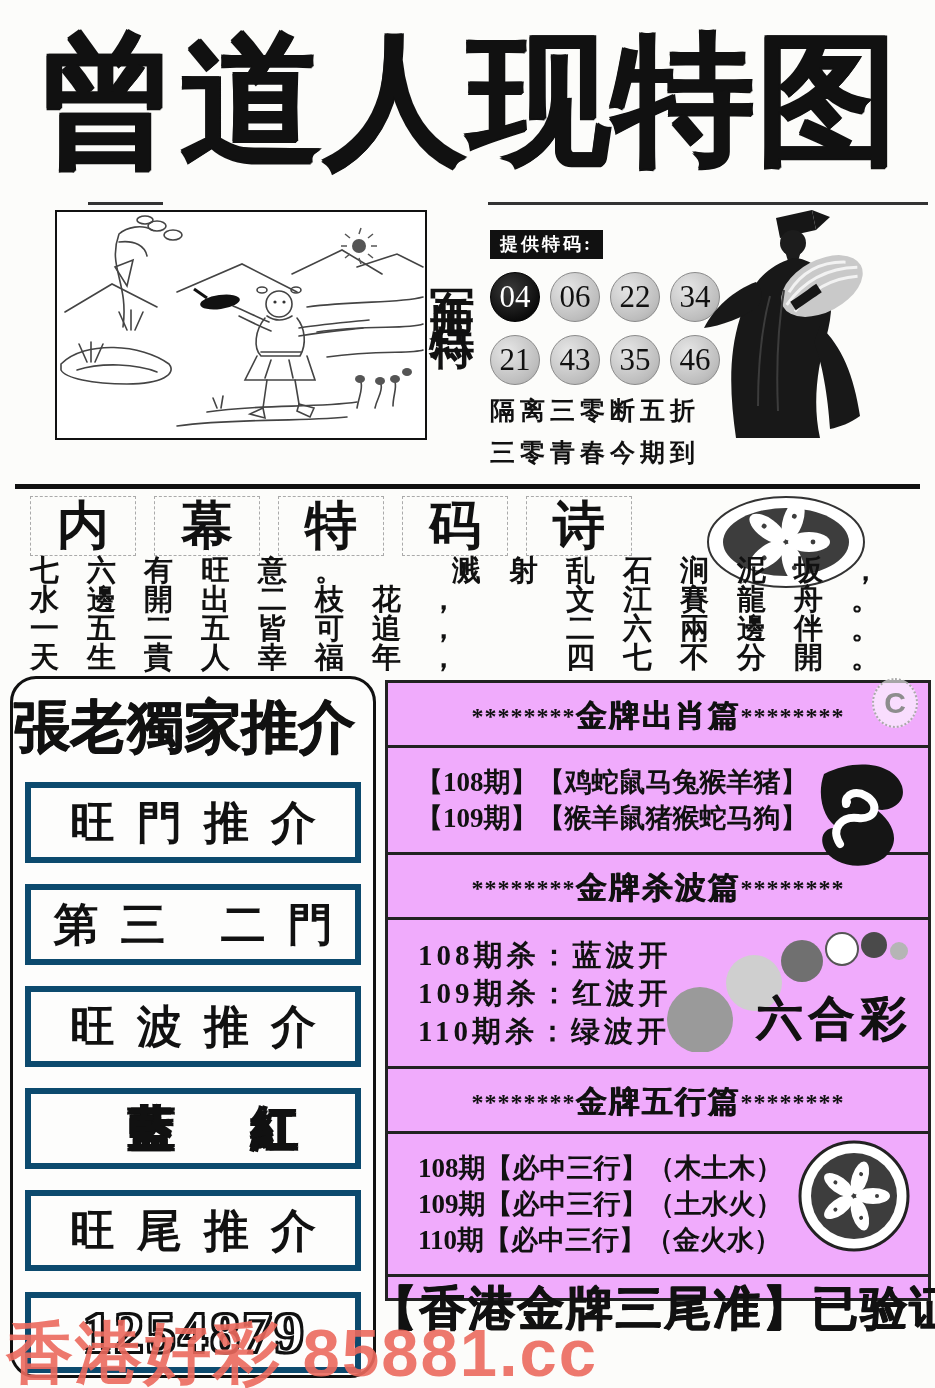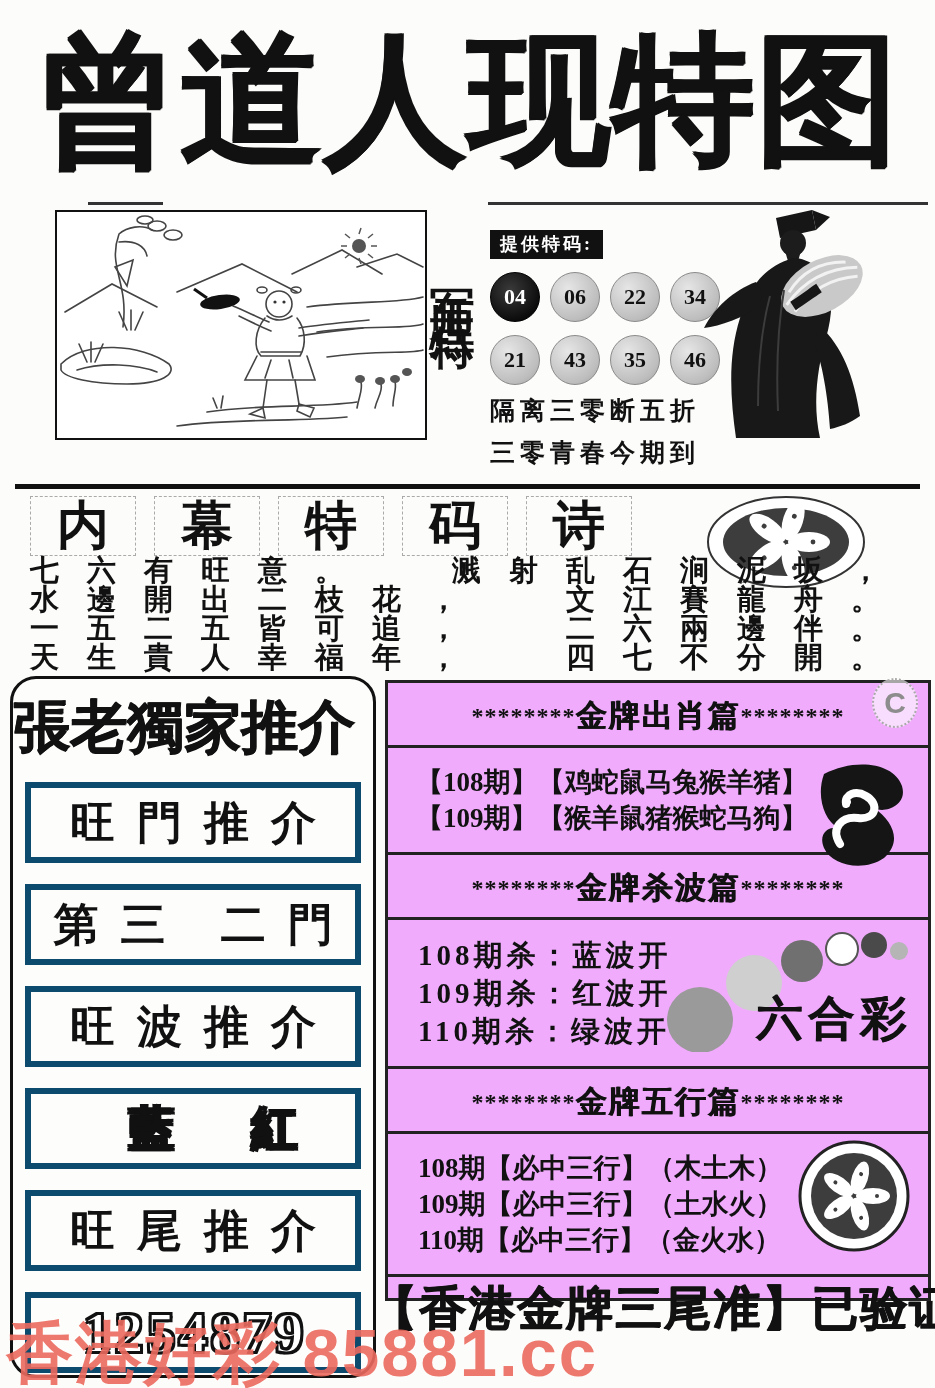--- a/index.html
+++ b/index.html
@@ -32,21 +32,21 @@
   }
   .tips{position:absolute; left:490px; top:230px; width:236px;}
   .tips-header{
     display:inline-block; background:#111; color:#fff;
     font-size:18px; font-weight:700; letter-spacing:3px; padding:2px 10px 3px;
   }
   .ball-row{display:flex; gap:10px; margin-top:13px;}
   .ball{
     width:50px; height:50px; border-radius:50%;
     display:flex; align-items:center; justify-content:center;
-    font-size:22px; font-weight:700;
+    font-size:31px; font-weight:400;
     background:radial-gradient(circle at 35% 32%, #e6e6e6, #bdbdbd 70%, #9d9d9d);
     border:1px solid #8a8a8a; color:#111; box-sizing:border-box;
   }
   .ball.solid{background:radial-gradient(circle at 40% 35%, #3a3a3a, #0a0a0a 75%); color:#fff; border-color:#000;}
   .tip-line{font-size:25px; font-weight:700; letter-spacing:5px; margin-top:9px; white-space:nowrap;}
   .master-figure{position:absolute; left:700px; top:206px; width:180px; height:235px;}
   
   .divider{position:absolute; top:484px; left:15px; width:905px; height:5px; background:#111;}
   .poem-title-row{position:absolute; left:30px; top:496px; display:flex; gap:18px;}
   .poem-title-char{

